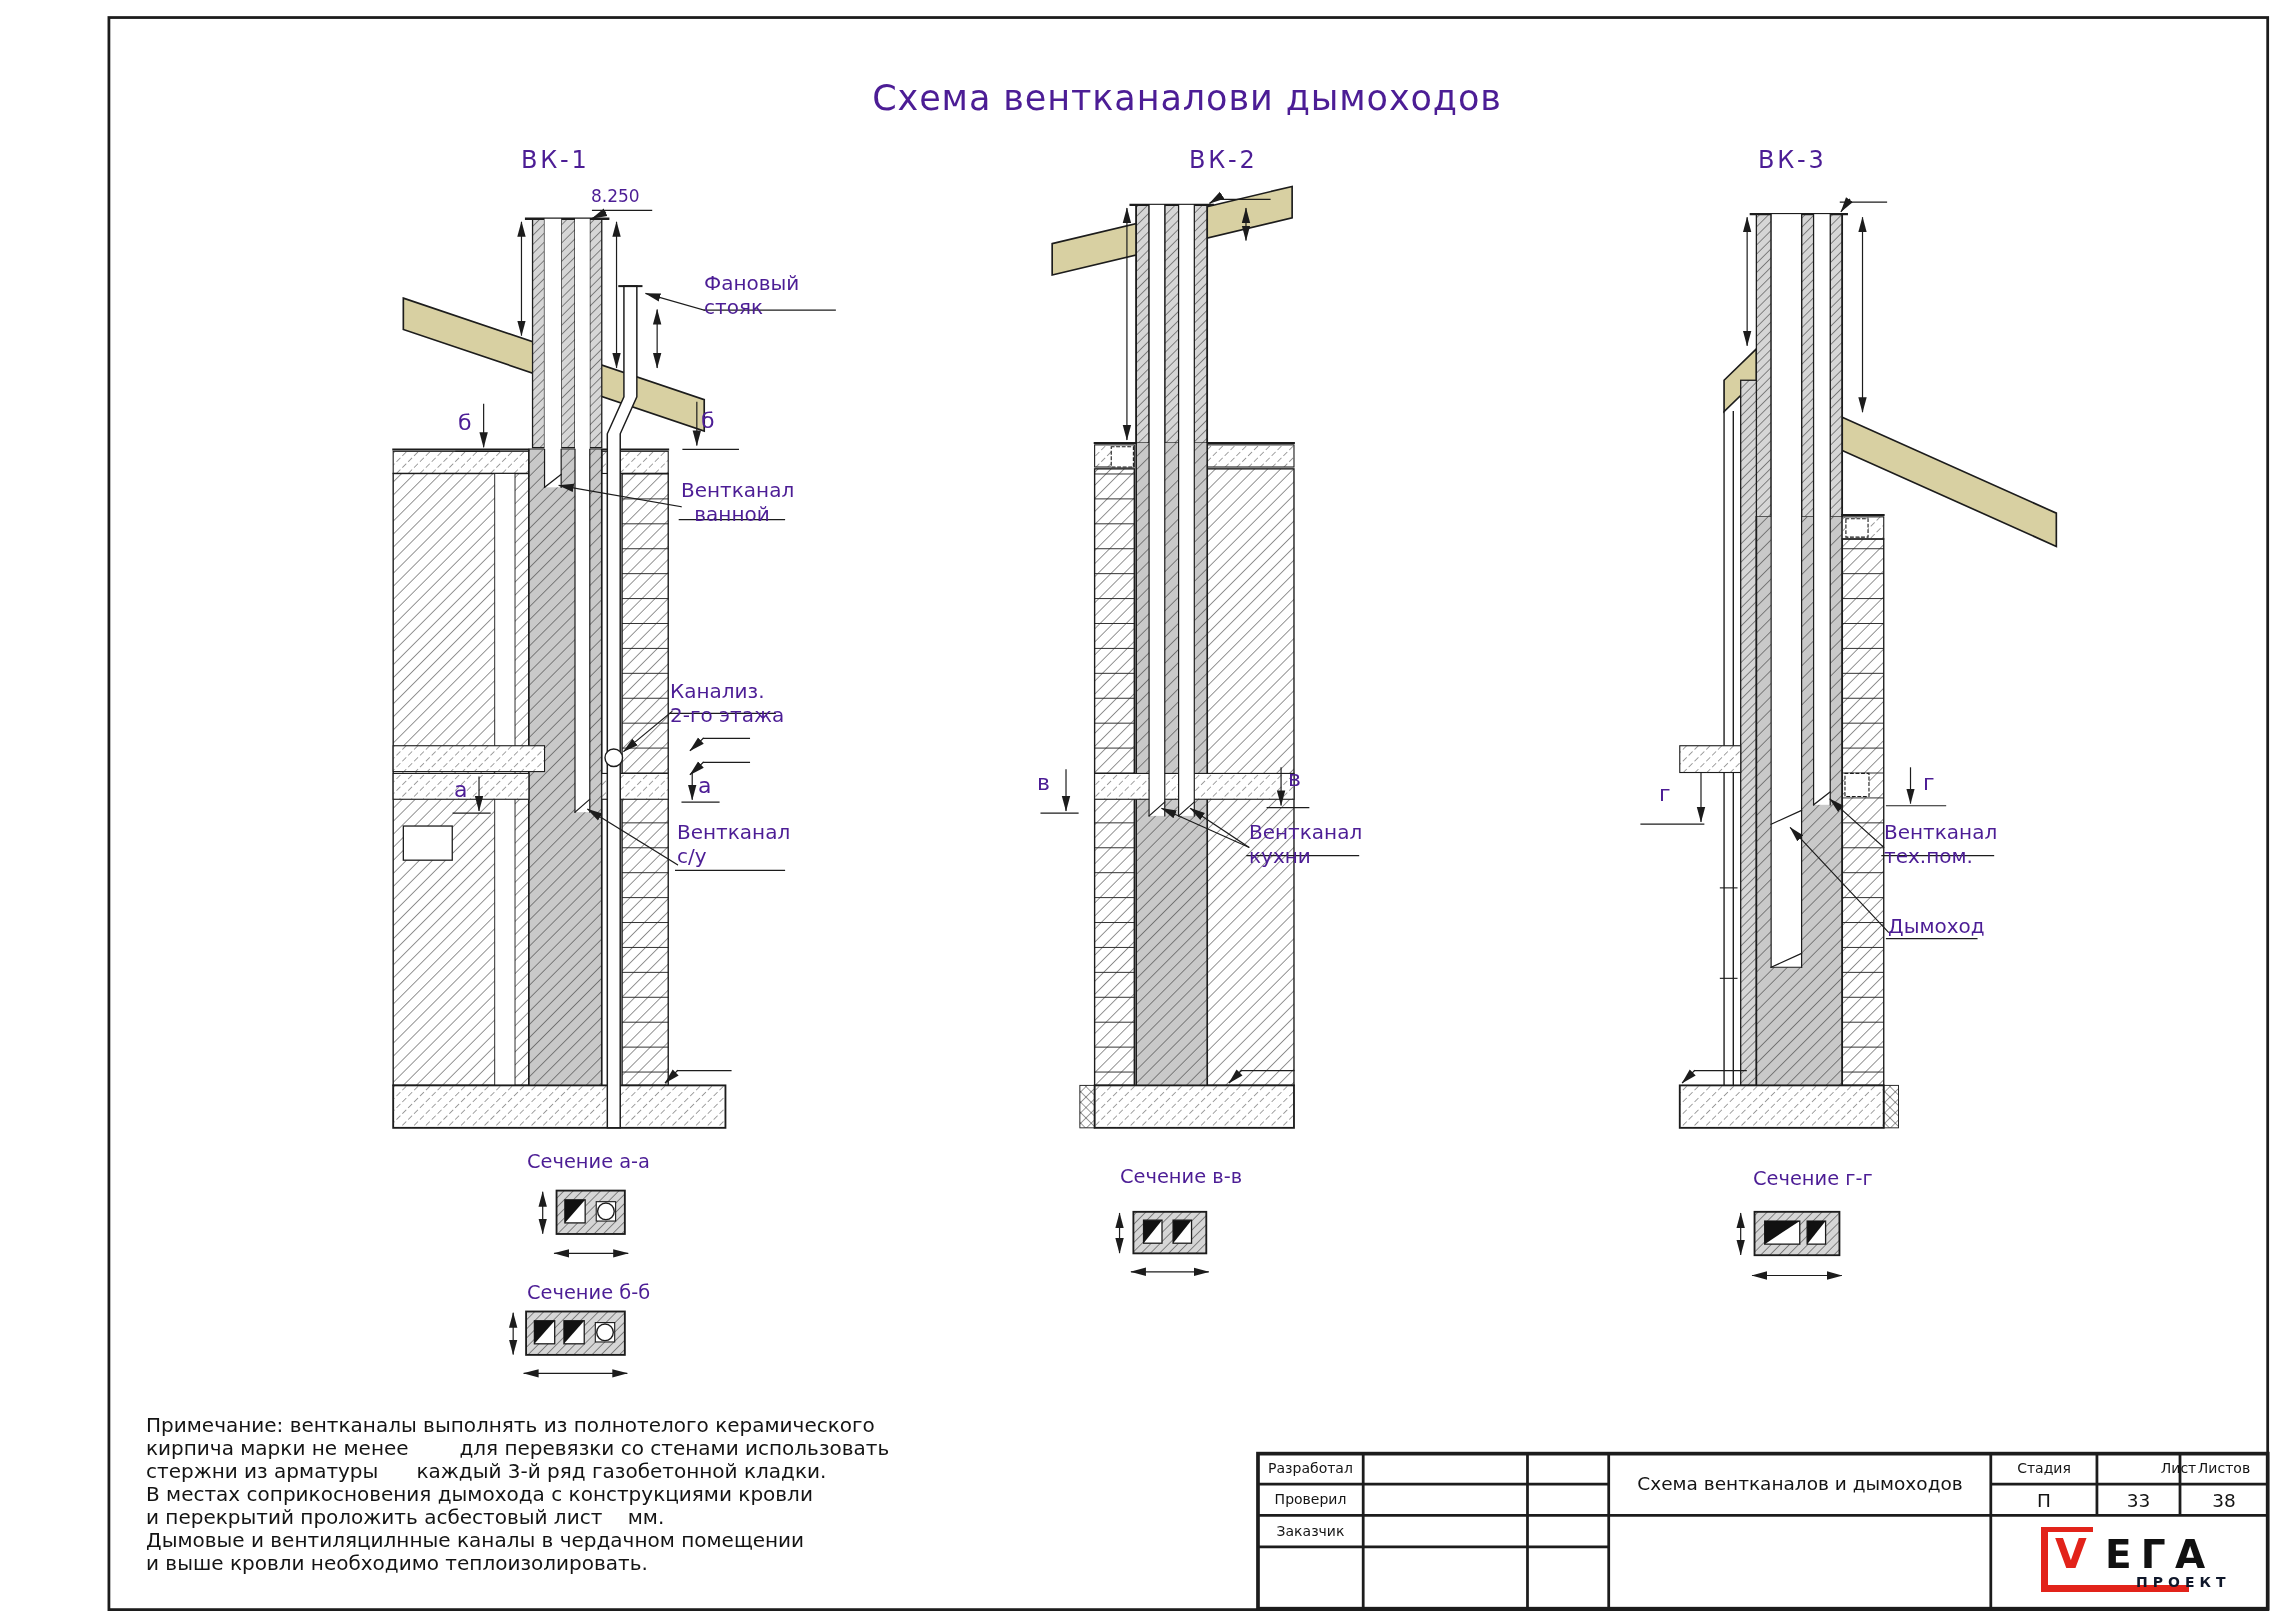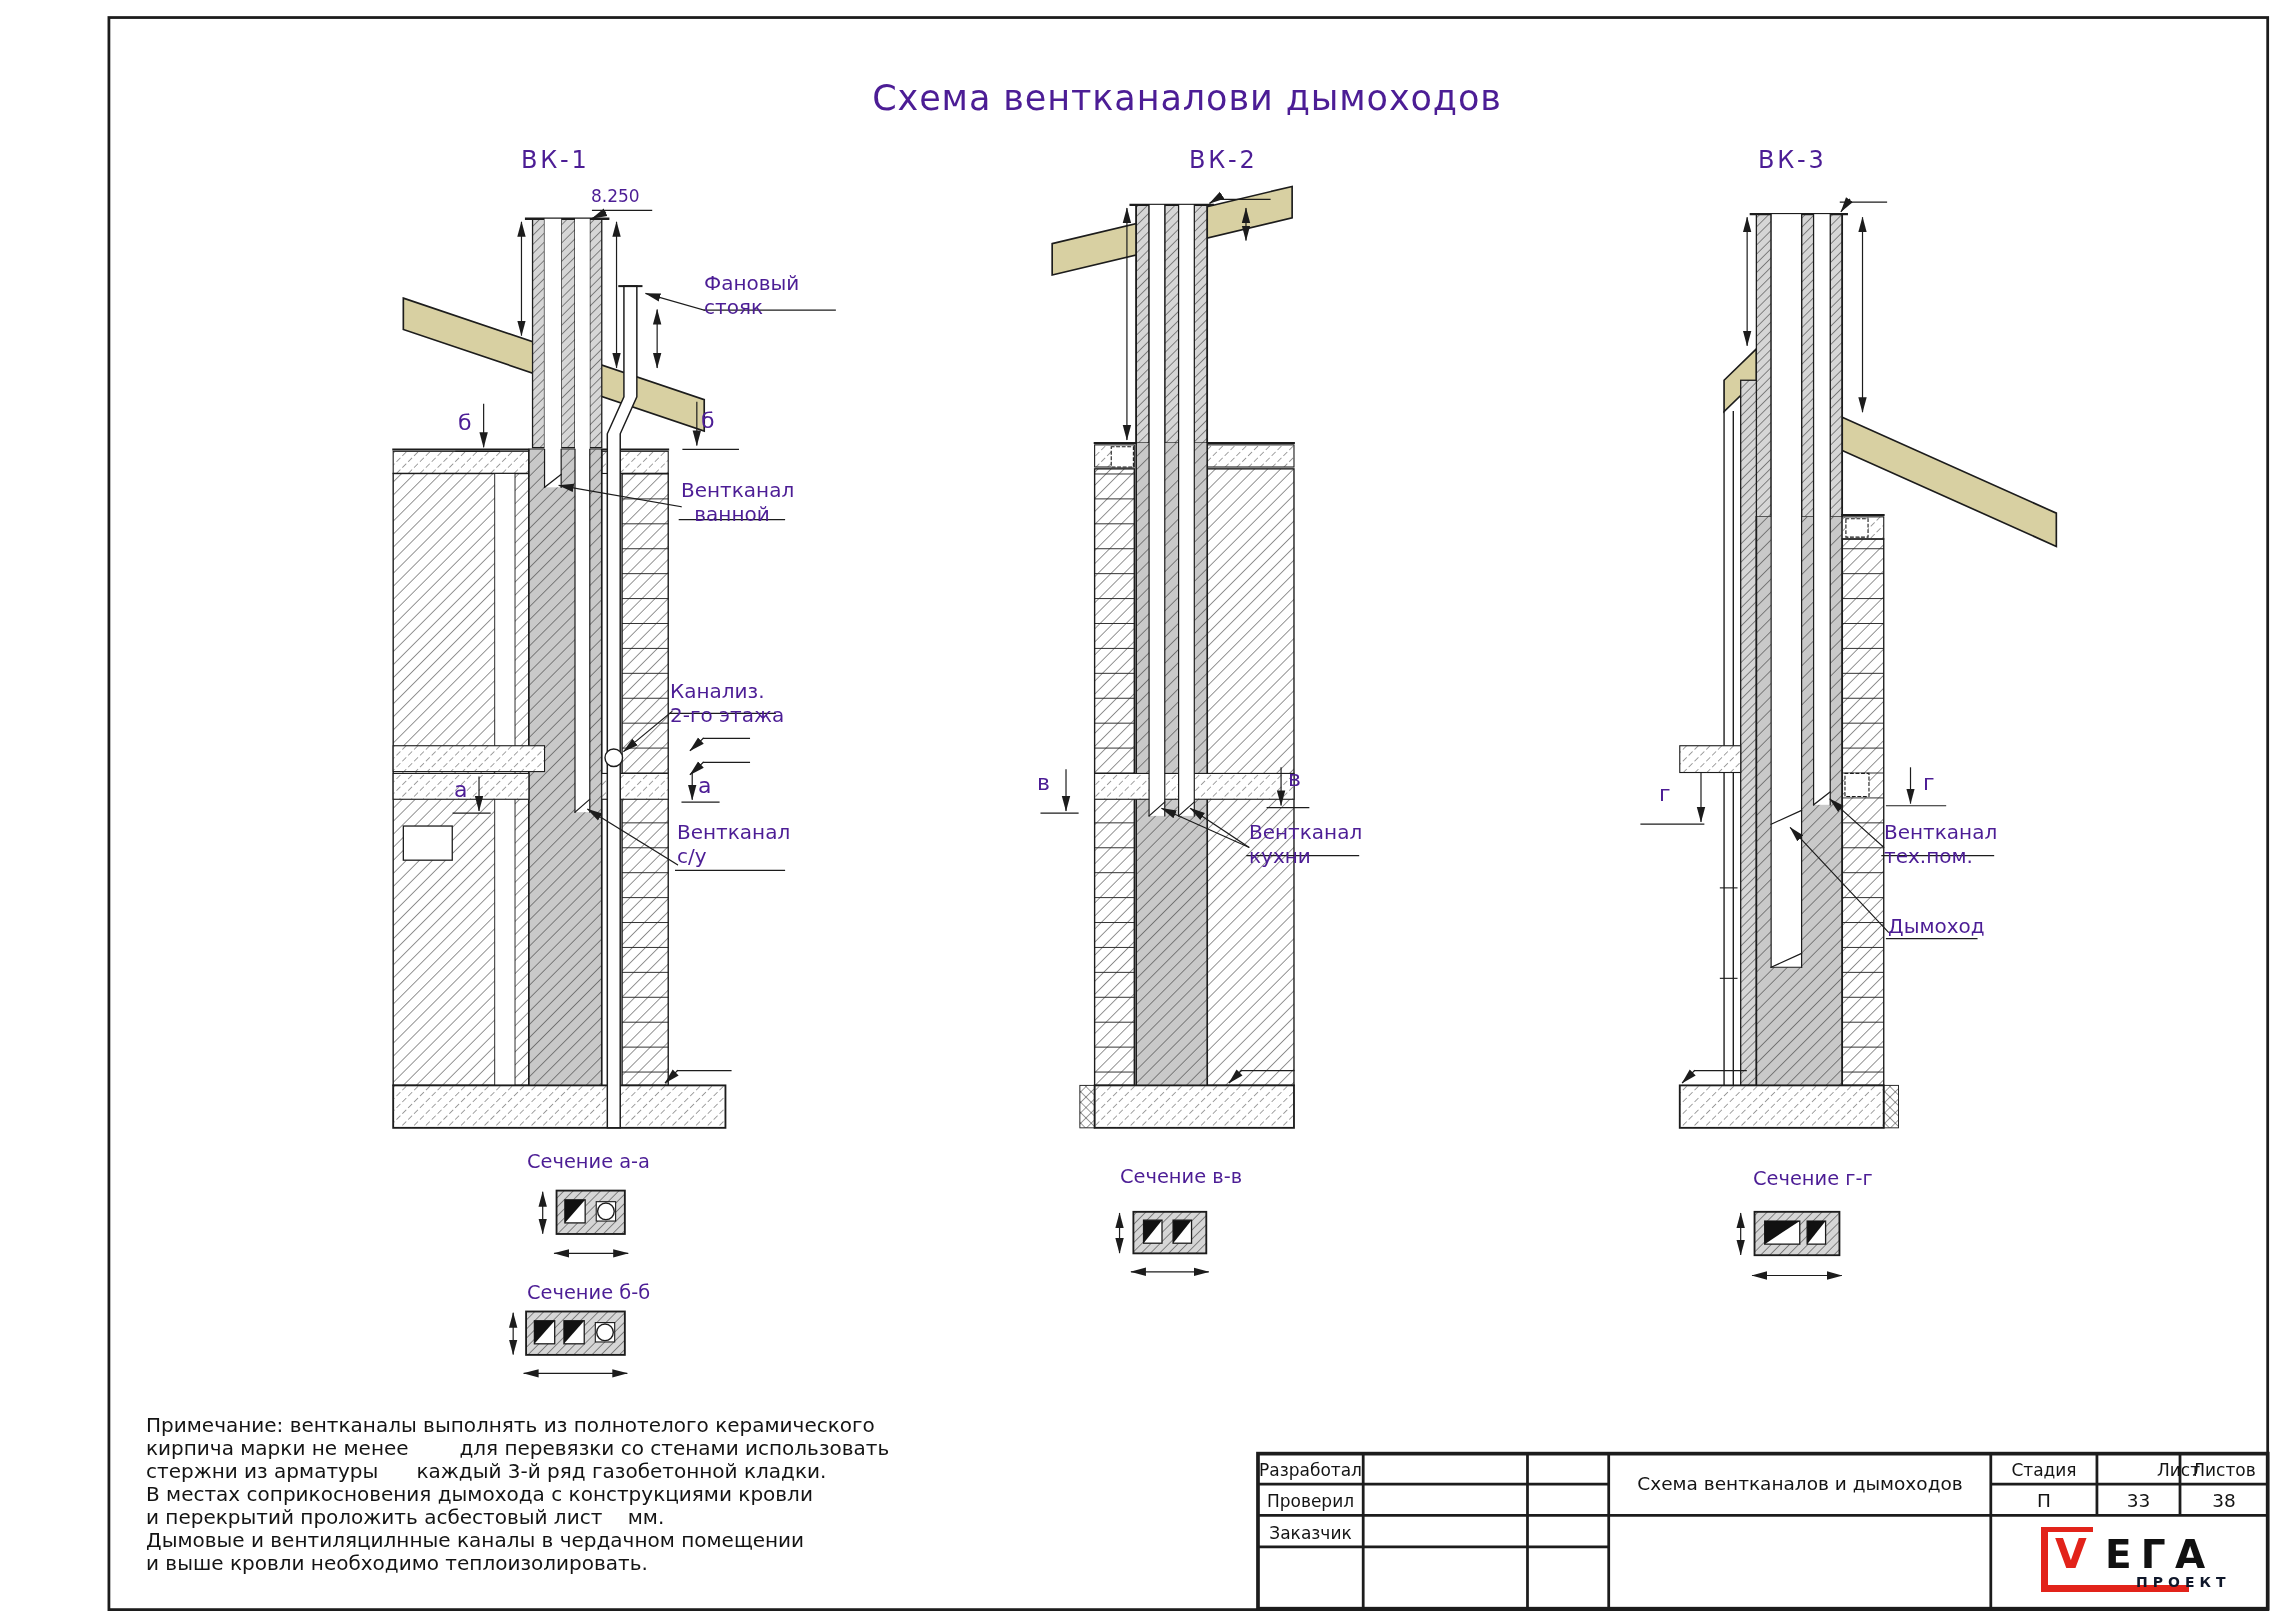--- a/index.html
+++ b/index.html
@@ -9,21 +9,21 @@
   svg{position:absolute;left:0;top:0;}
   .t{position:absolute;white-space:pre-line;color:#4c1d95;}
   .title{font-size:35px;letter-spacing:0.9px;text-align:center;}
   .vkname{font-size:24px;letter-spacing:2.8px;}
   .lbl{font-size:20px;line-height:24px;}
   .ctr{text-align:center;}
   .elev{font-size:17px;}
   .marker{font-size:22px;}
   .sec{font-size:19.4px;}
   .note-line{position:absolute;white-space:pre;font-size:20px;line-height:23px;}
-  .tb-txt{position:absolute;font-size:17px;text-align:center;}
+  .tb-txt{position:absolute;font-size:14px;text-align:center;}
   .tb-big{font-size:18.5px;}
   .logo{position:absolute;left:1998px;top:1521px;width:266px;height:85px;}
   .logo .br{position:absolute;background:var(--red);}
   .logo .v{position:absolute;left:57px;top:9.2px;font-size:41px;font-weight:bold;color:var(--red);}
   .logo .ega{position:absolute;left:107px;top:11px;font-size:39px;font-weight:bold;letter-spacing:9.2px;color:#111;}
   .logo .sub{position:absolute;left:138px;top:53px;font-size:14px;font-weight:bold;letter-spacing:5px;color:#0f172a;}
 </style>
 </head>
 <body>
 

